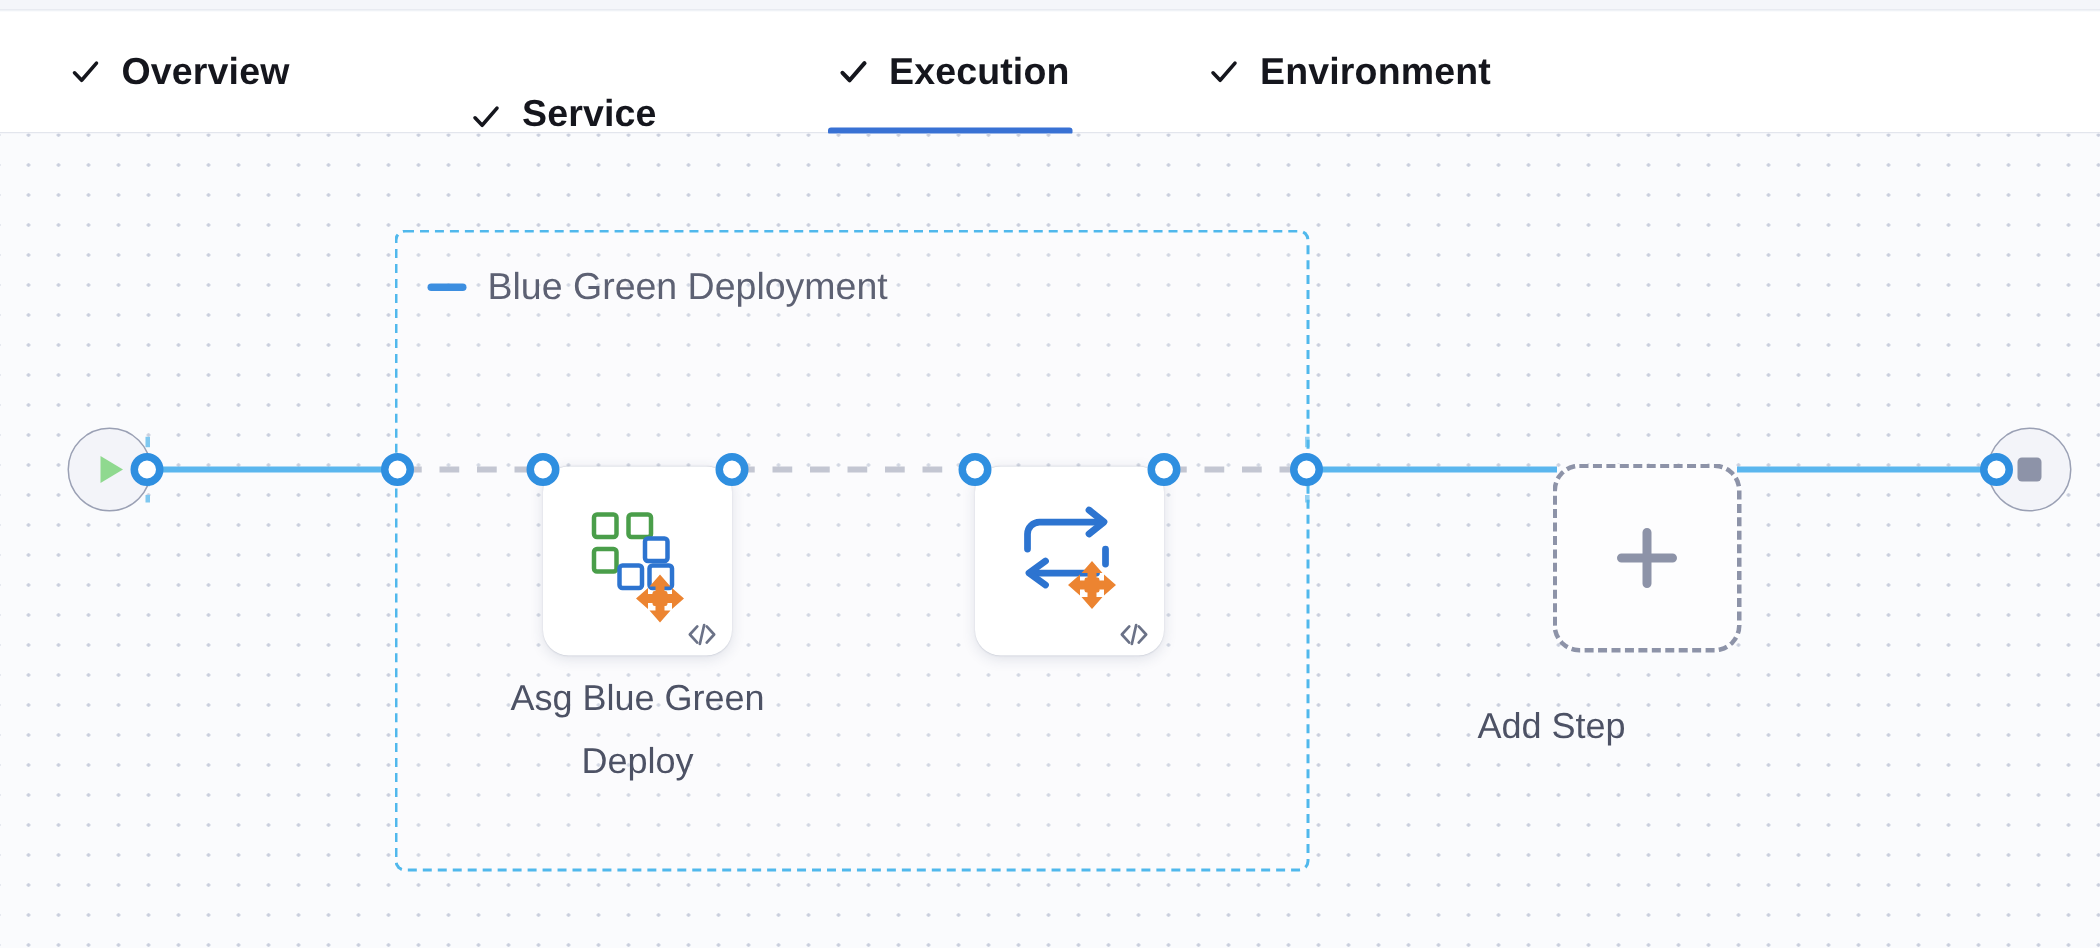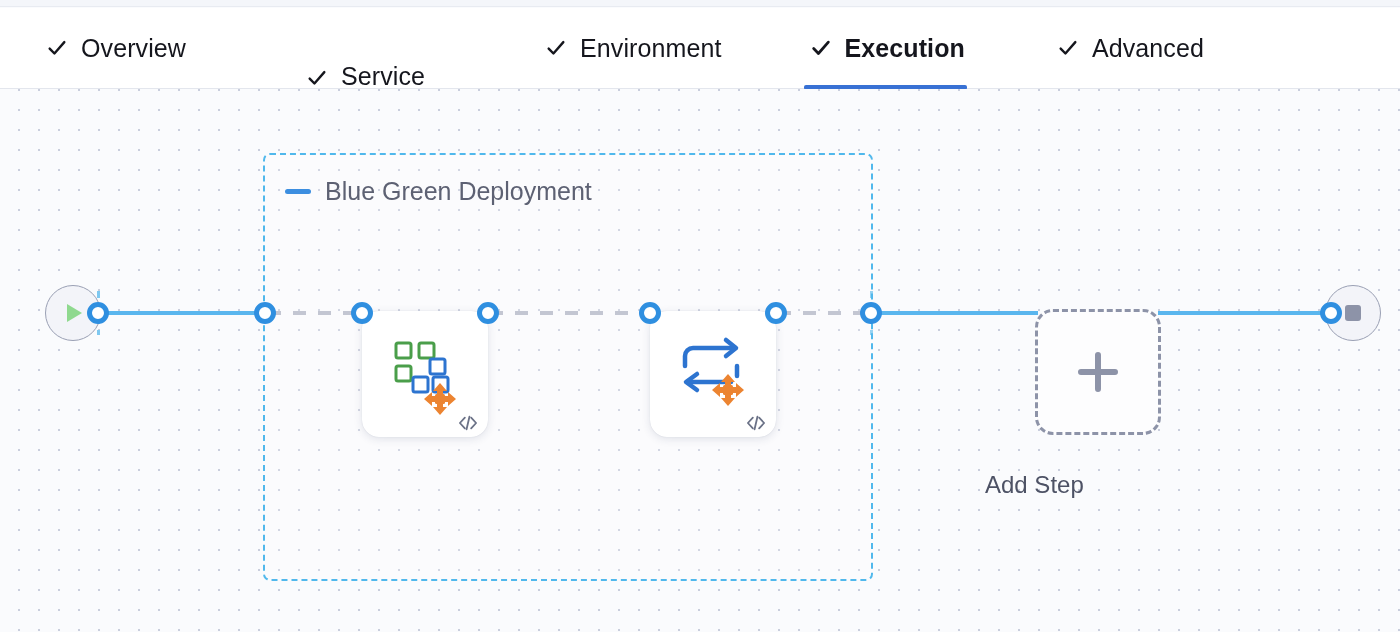--- a/index.html
+++ b/index.html
@@ -57,20 +57,21 @@
     width: 22px; height: 22px;
     flex: none;
     color: #15161d;
   }
   .tab .tab-label {
     font-size: 25px;
     line-height: 1;
     color: #15161d;
     letter-spacing: 0.1px;
     white-space: nowrap;
+    font-weight: bold;
   }
   .tab.active .tab-label { font-weight: bold; }
   .tab .tab-underline {
     position: absolute;
     left: 0; right: 20px;
     bottom: -1px;
     height: 5px;
     border-radius: 2px;
     background: #3871d4;
     display: none;
@@ -278,43 +279,36 @@
     </div>
 
     <div class="tab t1">
       <svg class="check" viewBox="0 0 24 24" fill="none">
         <path d="M4 12.6 L9.2 18 L20 5.6" stroke="currentColor" stroke-width="2.6" stroke-linecap="round" stroke-linejoin="round"></path>
       </svg>
       <span class="tab-label">Service</span>
 
     </div>
 
+    <div class="tab t3 active">
+      <svg class="check" viewBox="0 0 24 24" fill="none">
+        <path d="M4 12.6 L9.2 18 L20 5.6" stroke="currentColor" stroke-width="3" stroke-linecap="round" stroke-linejoin="round"></path>
+      </svg>
+      <span class="tab-label">Execution</span>
+      <span class="tab-underline"></span>
+    </div>
+
     <div class="tab t2">
       <svg class="check" viewBox="0 0 24 24" fill="none">
         <path d="M4 12.6 L9.2 18 L20 5.6" stroke="currentColor" stroke-width="2.6" stroke-linecap="round" stroke-linejoin="round"></path>
       </svg>
       <span class="tab-label">Environment</span>
 
     </div>
 
-    <div class="tab t3 active">
-      <svg class="check" viewBox="0 0 24 24" fill="none">
-        <path d="M4 12.6 L9.2 18 L20 5.6" stroke="currentColor" stroke-width="3" stroke-linecap="round" stroke-linejoin="round"></path>
-      </svg>
-      <span class="tab-label">Execution</span>
-      <span class="tab-underline"></span>
-    </div>
-
-    <div class="tab t4">
-      <svg class="check" viewBox="0 0 24 24" fill="none">
-        <path d="M4 12.6 L9.2 18 L20 5.6" stroke="currentColor" stroke-width="2.6" stroke-linecap="round" stroke-linejoin="round"></path>
-      </svg>
-      <span class="tab-label">Advanced</span>
-
-    </div>
 
   </div>
 
   <div class="canvas">
 
     <div class="line solid" id="line-a"></div>
     <div class="line dashed" id="line-b"></div>
     <div class="line dashed" id="line-c"></div>
     <div class="line dashed" id="line-d"></div>
     <div class="line solid" id="line-e"></div>
@@ -344,20 +338,22 @@
             <path d="M73 67 l-8 -7 v4 h-5 v6 h5 v4 z"></path>
             <rect x="52" y="62" width="10" height="10" rx="1.5"></rect>
           </g>
         </svg>
         <svg class="code-badge" viewBox="0 0 24 20" fill="none">
           <path d="M8.5 4 L3 10 L8.5 16" stroke="currentColor" stroke-width="2" stroke-linecap="round" stroke-linejoin="round"></path>
           <path d="M15.5 4 L21 10 L15.5 16" stroke="currentColor" stroke-width="2" stroke-linecap="round" stroke-linejoin="round"></path>
           <path d="M13.6 3 L10.4 17" stroke="currentColor" stroke-width="2" stroke-linecap="round"></path>
         </svg>
       </div>
+      <div class="node-label" id="label-deploy">Asg Blue Green
+Deploy</div>
 
       <div class="node" id="node-shift">
         <svg class="node-icon" viewBox="0 0 84 84" fill="none">
           <path d="M14 34 V24 a8 8 0 0 1 8 -8 H63" stroke="#2d74d0" stroke-width="4.5" stroke-linecap="round" fill="none"></path>
           <path d="M55 8 L65 16 L55 24" stroke="#2d74d0" stroke-width="4.5" stroke-linecap="round" stroke-linejoin="round" fill="none"></path>
           <path d="M66 34 V44" stroke="#2d74d0" stroke-width="4.5" stroke-linecap="round"></path>
           <path d="M60 50 H16" stroke="#2d74d0" stroke-width="4.5" stroke-linecap="round"></path>
           <path d="M26 42 L15 50 L26 58" stroke="#2d74d0" stroke-width="4.5" stroke-linecap="round" stroke-linejoin="round" fill="none"></path>
           <g fill="#ec8431">
             <path d="M57 42 l7 8 h-4 v5 h-6 v-5 h-4 z"></path>

